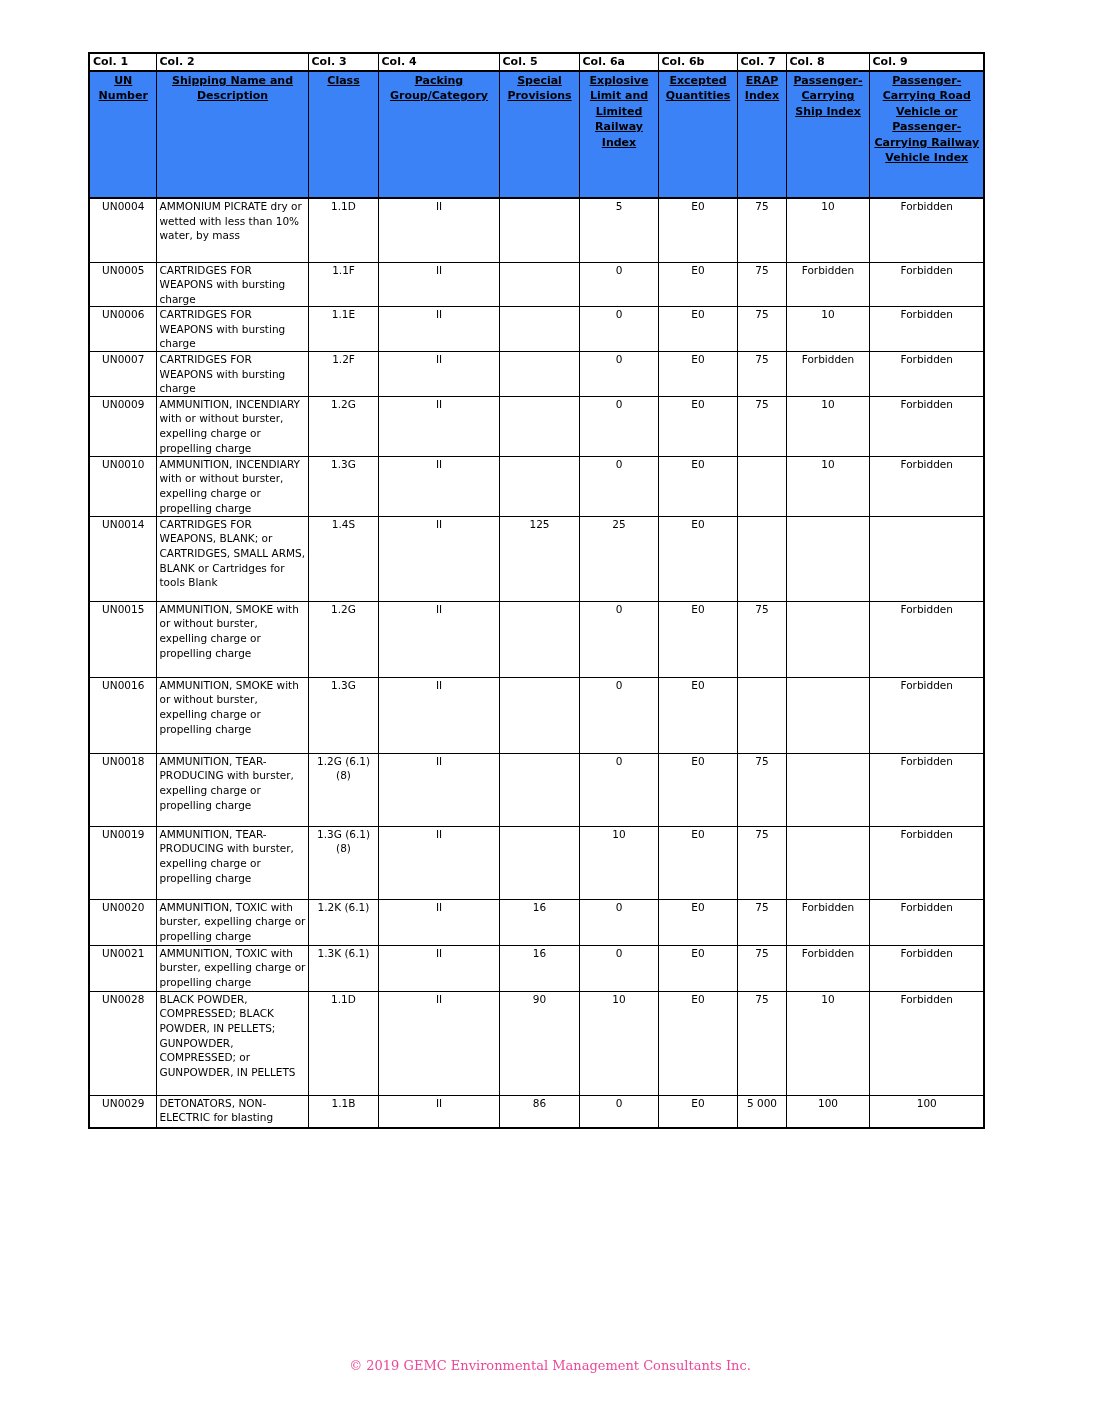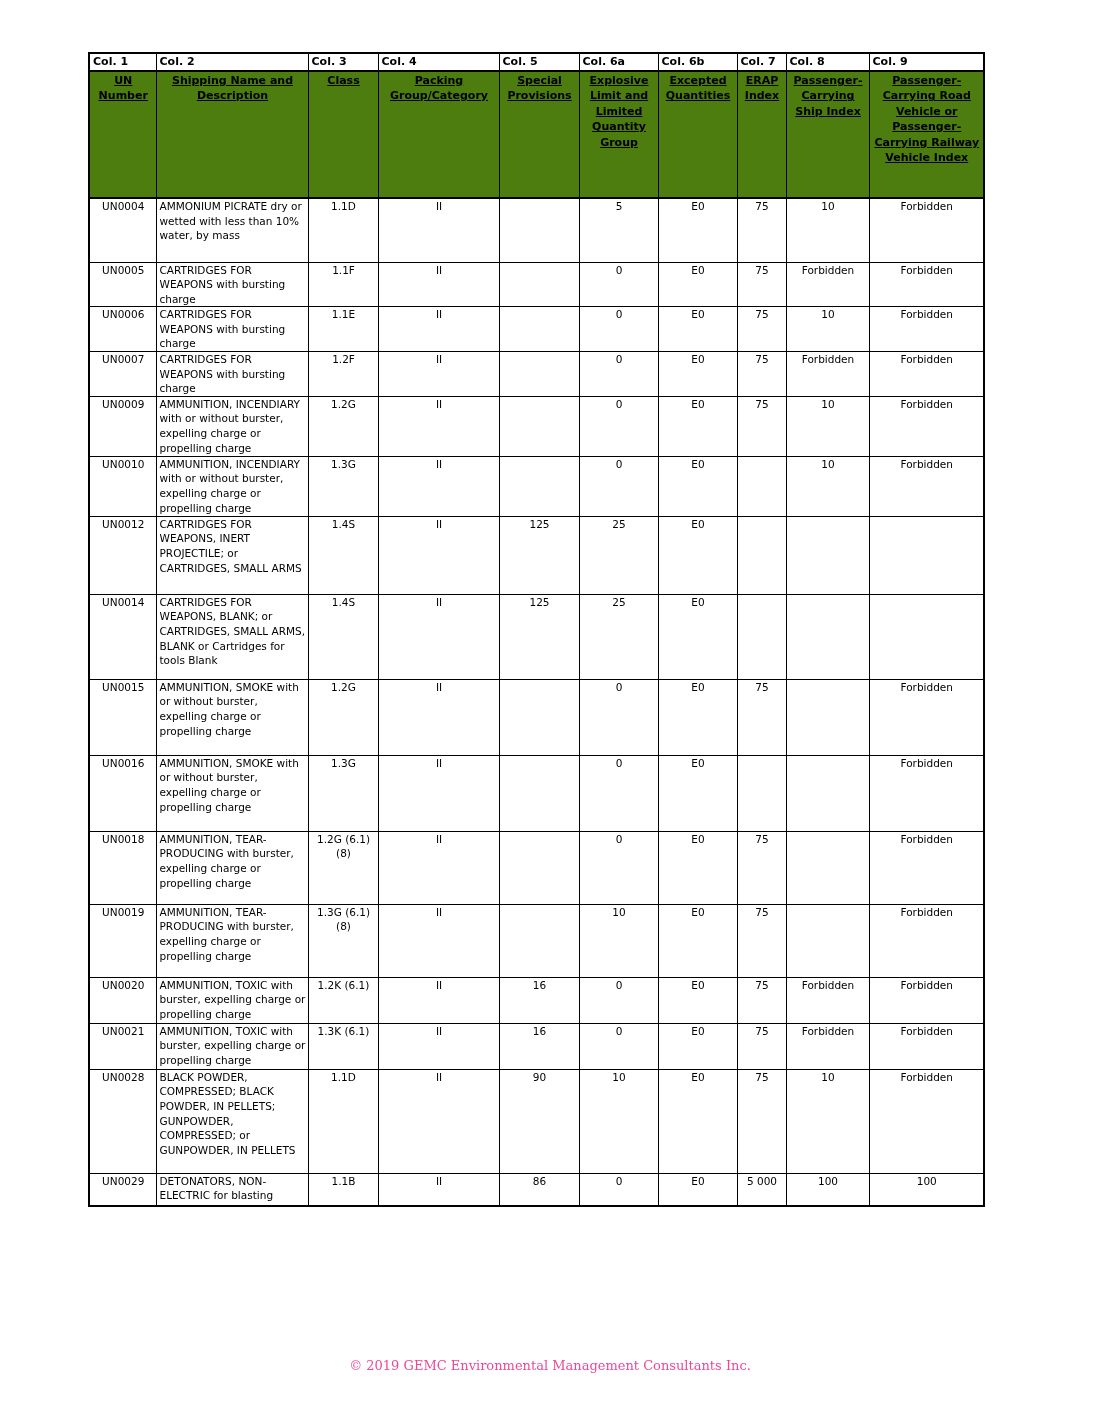--- a/index.html
+++ b/index.html
@@ -48,21 +48,21 @@
     padding-left: 3px;
     background: #ffffff;
     border-bottom: 2px solid #000;
     border-top: 2px solid #000;
     margin-top: 32px;
   }
 
   
   tr.colhead td {
     height: 124px;
-    background: #4d7c0f;
+    background: #3b82f6;
     text-align: center;
     vertical-align: top;
     padding-top: 1px;
     border-bottom: 2px solid #000;
   }
   tr.colhead td .ht {
     font-size: 11px;
     font-weight: bold;
     line-height: 14.4px;
     text-decoration: underline;
@@ -143,21 +143,21 @@
         <td>Col. 7</td>
         <td>Col. 8</td>
         <td>Col. 9</td>
       </tr>
       <tr class="colhead">
         <td><span class="ht">UN Number</span></td>
         <td><span class="ht">Shipping Name and Description</span></td>
         <td><span class="ht">Class</span></td>
         <td><span class="ht">Packing Group/Category</span></td>
         <td><span class="ht">Special Provisions</span></td>
-        <td><span class="ht">Explosive Limit and Limited Quantity Group</span></td>
+        <td><span class="ht">Explosive Limit and Limited Railway Index</span></td>
         <td><span class="ht">Excepted Quantities</span></td>
         <td><span class="ht">ERAP Index</span></td>
         <td><span class="ht">Passenger-Carrying Ship Index</span></td>
         <td><span class="ht">Passenger-Carrying Road Vehicle or Passenger-Carrying Railway Vehicle Index</span></td>
       </tr>
 
       <tr class="datarow h1">
         <td class="c1">UN0004</td>
         <td class="c2">AMMONIUM PICRATE dry or wetted with less than 10% water, by mass</td>
         <td class="c3">1.1D</td>
@@ -228,32 +228,20 @@
         <td class="c3">1.3G</td>
         <td class="c4">II</td>
         <td class="c5"></td>
         <td class="c6a">0</td>
         <td class="c6b">E0</td>
         <td class="c7"></td>
         <td class="c8">10</td>
         <td class="c9">Forbidden</td>
       </tr>
 
-      <tr class="datarow h4">
-        <td class="c1">UN0012</td>
-        <td class="c2">CARTRIDGES FOR WEAPONS, INERT PROJECTILE; or CARTRIDGES, SMALL ARMS</td>
-        <td class="c3">1.4S</td>
-        <td class="c4">II</td>
-        <td class="c5">125</td>
-        <td class="c6a">25</td>
-        <td class="c6b">E0</td>
-        <td class="c7"></td>
-        <td class="c8"></td>
-        <td class="c9"></td>
-      </tr>
 
       <tr class="datarow h3">
         <td class="c1">UN0014</td>
         <td class="c2">CARTRIDGES FOR WEAPONS, BLANK; or CARTRIDGES, SMALL ARMS, BLANK or Cartridges for tools Blank</td>
         <td class="c3">1.4S</td>
         <td class="c4">II</td>
         <td class="c5">125</td>
         <td class="c6a">25</td>
         <td class="c6b">E0</td>
         <td class="c7"></td>

